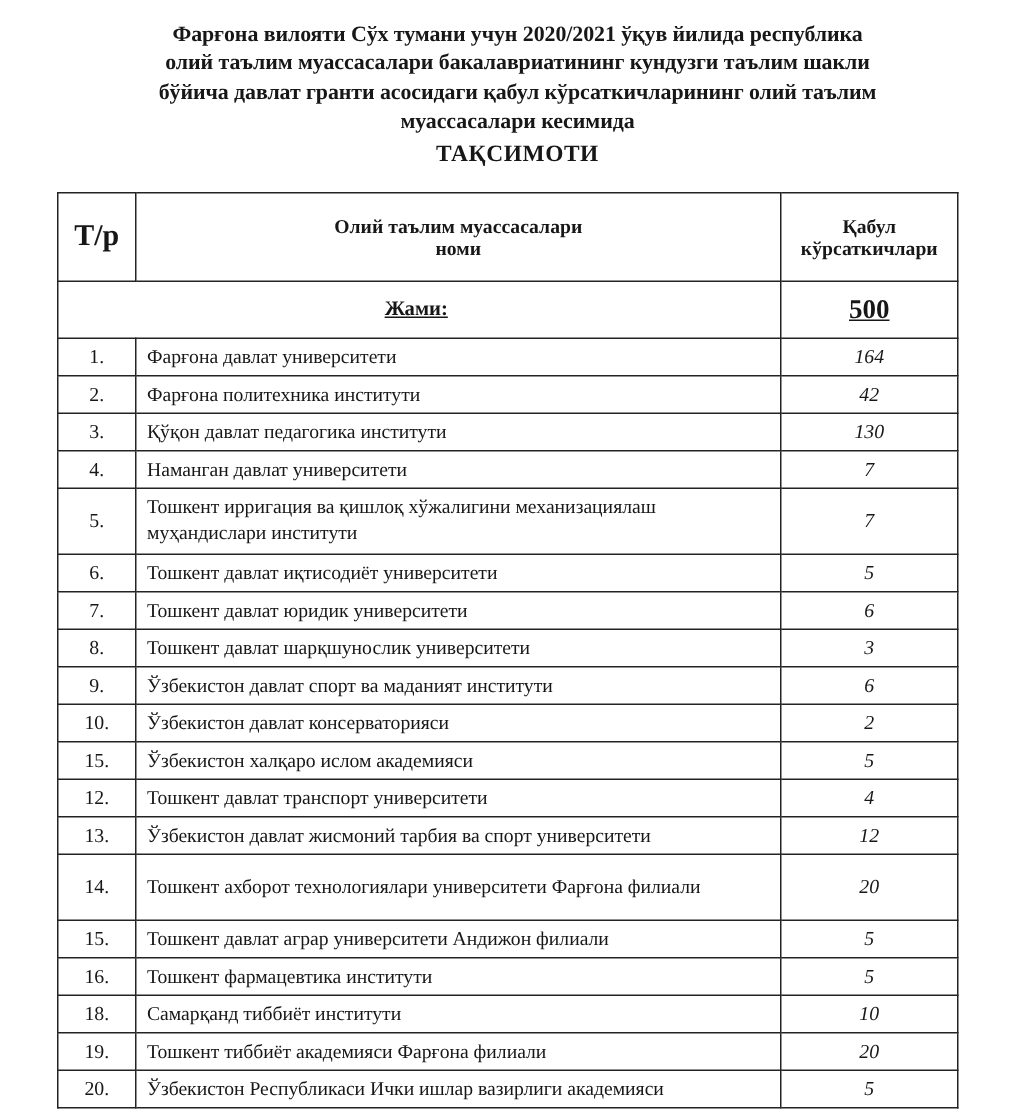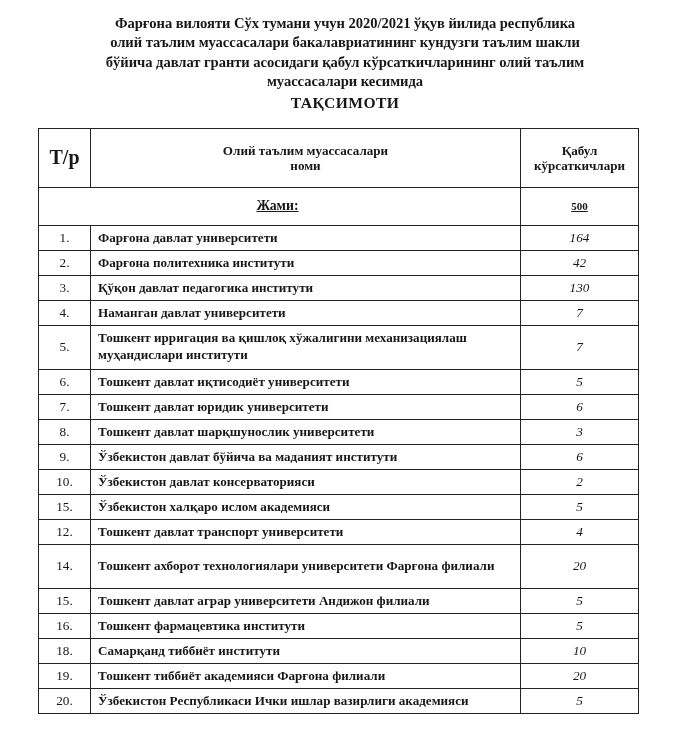--- a/index.html
+++ b/index.html
@@ -90,32 +90,31 @@
 
   
   tr.total-row td {
     height: 37px;
     font-weight: bold;
     text-align: center;
     font-size: 13.8px;
     text-decoration: underline;
   }
   tr.total-row td.total-label { padding-right: 4px; }
-  tr.total-row td.total-value { font-weight: bold; font-size: 11px; }
+  tr.total-row td.total-value { font-weight: bold; font-size: 18px; }
 
   
   tbody td.cell-num {
     text-align: center;
     font-size: 13.2px;
     padding: 1px 0 2px 0;
   }
   tbody td.cell-name {
     text-align: left;
     padding: 1px 4px 2px 7px;
-    font-weight: bold;
   }
   tbody td.cell-count {
     text-align: center;
     font-size: 13.2px;
     padding: 1px 0 2px 0;
     font-style: italic;
   }
   tbody tr.r-single td { height: 21px; }
   tbody tr.r-double td { height: 40px; }
   tbody tr.r-double td.cell-name {
@@ -196,37 +195,42 @@
             <td class="cell-name">Тошкент давлат юридик университети</td>
             <td class="cell-count">6</td>
           </tr>
           <tr class="r-single">
             <td class="cell-num">8.</td>
             <td class="cell-name">Тошкент давлат шарқшунослик университети</td>
             <td class="cell-count">3</td>
           </tr>
           <tr class="r-single">
             <td class="cell-num">9.</td>
-            <td class="cell-name">Ўзбекистон давлат бўйича ва маданият институти</td>
+            <td class="cell-name">Ўзбекистон давлат спорт ва маданият институти</td>
             <td class="cell-count">6</td>
           </tr>
           <tr class="r-single">
             <td class="cell-num">10.</td>
             <td class="cell-name">Ўзбекистон давлат консерваторияси</td>
             <td class="cell-count">2</td>
           </tr>
           <tr class="r-single">
             <td class="cell-num">15.</td>
             <td class="cell-name">Ўзбекистон халқаро ислом академияси</td>
             <td class="cell-count">5</td>
           </tr>
           <tr class="r-single">
             <td class="cell-num">12.</td>
             <td class="cell-name">Тошкент давлат транспорт университети</td>
             <td class="cell-count">4</td>
+          </tr>
+          <tr class="r-single">
+            <td class="cell-num">13.</td>
+            <td class="cell-name">Ўзбекистон давлат жисмоний тарбия ва спорт университети</td>
+            <td class="cell-count">12</td>
           </tr>
           <tr class="r-double">
             <td class="cell-num">14.</td>
             <td class="cell-name">Тошкент ахборот технологиялари университети Фарғона филиали</td>
             <td class="cell-count">20</td>
           </tr>
           <tr class="r-single">
             <td class="cell-num">15.</td>
             <td class="cell-name">Тошкент давлат аграр университети Андижон филиали</td>
             <td class="cell-count">5</td>

